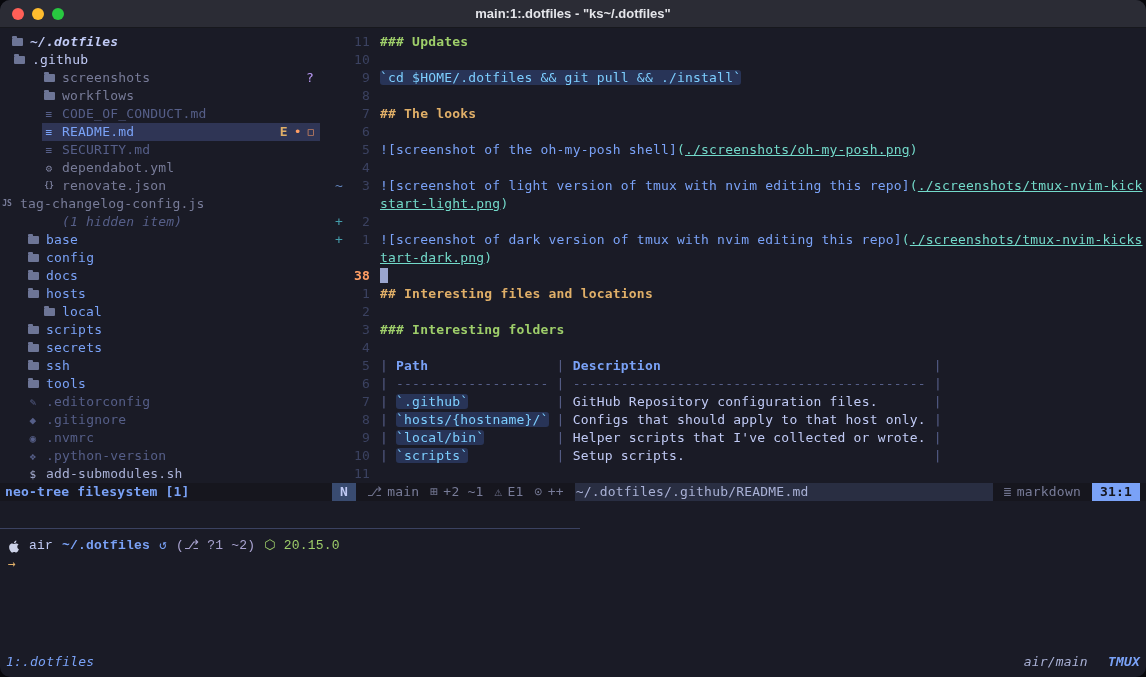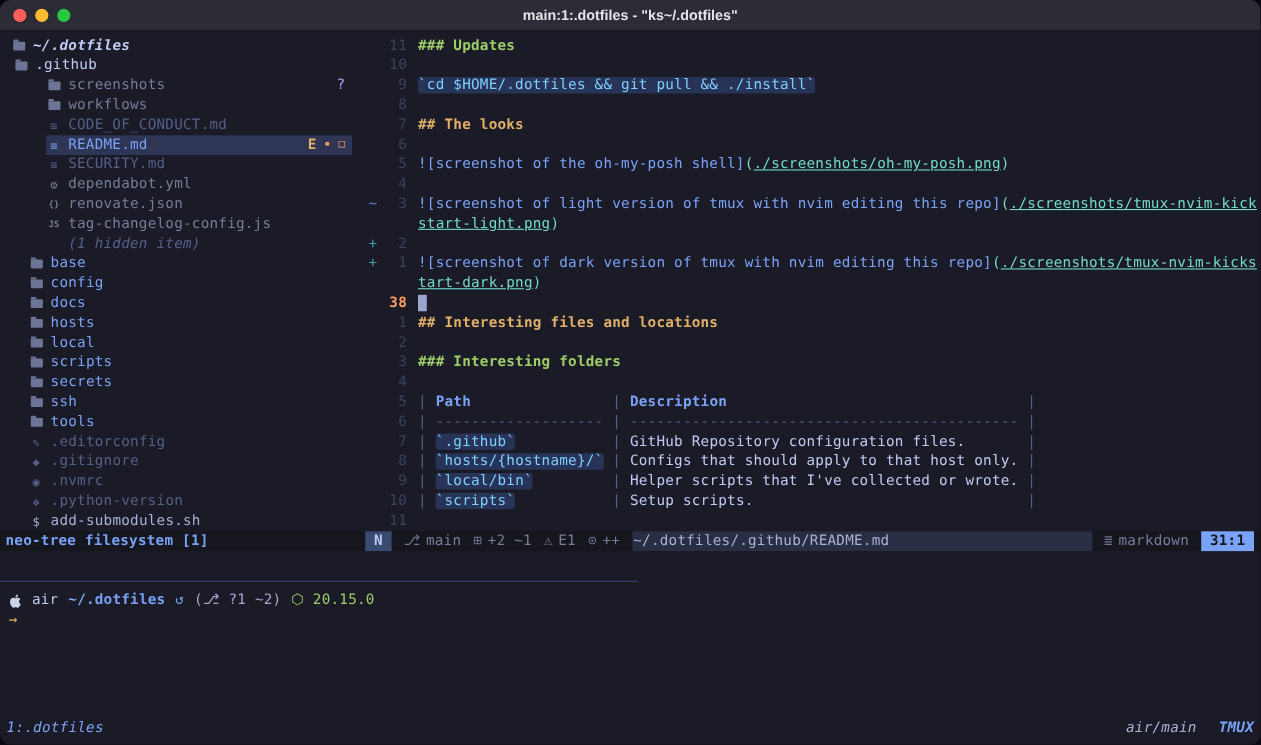--- a/index.html
+++ b/index.html
@@ -76,21 +76,21 @@
   .sl-ic{opacity:.9;}
   .file-chip{background:var(--chip-bg);color:var(--fg-dim);padding:0 1px;margin:0 auto;
     min-width:418px;white-space:pre;}
   .pos-chip{background:var(--blue);color:#15161e;padding:0 8px;font-weight:700;}
   .cmdline{height:18px;}
   
   .divider-row{height:18px;display:flex;align-items:center;}
   .pane-divider{width:580px;border-top:1px solid var(--divider);}
   .shell{flex:1;padding-left:8px;}
   .prompt-line{height:18px;display:flex;align-items:center;white-space:pre;}
-  .prompt-line>span{margin-right:9px;}
+  .prompt-line>span{margin-right:9px;font-family:Liberation Mono, monospace;}
   .apple{display:inline-flex;align-items:center;}
   .p-host{color:var(--fg);}
   .p-path{color:var(--blue);font-weight:700;}
   .p-refresh{color:var(--blue);}
   .p-git{color:var(--prompt-git);}
   .p-node{color:var(--green);}
   .arrow-line{height:18px;display:flex;align-items:center;}
   .p-arrow{color:var(--h2);}
   .tmux-bar{height:18px;margin-bottom:6px;display:flex;justify-content:space-between;
     align-items:flex-end;padding:0 6px;font-style:italic;}
@@ -120,27 +120,27 @@
         <div id="sidebar-items">
             <div class="srow" style="padding-left: 10px;"><div class="srow-inner s-root"><span class="sicon"><span class="folder-shape"></span></span><span class="slabel">~/.dotfiles</span></div></div>
             <div class="srow" style="padding-left: 12px;"><div class="srow-inner s-bright"><span class="sicon"><span class="folder-shape"></span></span><span class="slabel">.github</span></div></div>
             <div class="srow" style="padding-left: 42px;"><div class="srow-inner s-muted"><span class="sicon"><span class="folder-shape"></span></span><span class="slabel">screenshots</span><span class="markers"><span class="mk-q">?</span></span></div></div>
             <div class="srow" style="padding-left: 42px;"><div class="srow-inner s-muted"><span class="sicon"><span class="folder-shape"></span></span><span class="slabel">workflows</span></div></div>
             <div class="srow" style="padding-left: 42px;"><div class="srow-inner s-dim"><span class="sicon">≡</span><span class="slabel">CODE_OF_CONDUCT.md</span></div></div>
             <div class="srow sel" style="padding-left: 42px;"><div class="srow-inner s-selected"><span class="sicon">≡</span><span class="slabel">README.md</span><span class="markers"><span class="mk-e">E</span><span class="mk-dot">•</span><span class="mk-sq">□</span></span></div></div>
             <div class="srow" style="padding-left: 42px;"><div class="srow-inner s-dim"><span class="sicon">≡</span><span class="slabel">SECURITY.md</span></div></div>
             <div class="srow" style="padding-left: 42px;"><div class="srow-inner s-muted"><span class="sicon">⚙</span><span class="slabel">dependabot.yml</span></div></div>
             <div class="srow" style="padding-left: 42px;"><div class="srow-inner s-muted"><span class="sicon tiny">{}</span><span class="slabel">renovate.json</span></div></div>
-            <div class="srow" style="padding-left: 42px;"><div class="srow-inner s-muted"><span class="sicon tiny">JS</span><span class="slabel">tag-changelog-config.js</span></div></div>
+            <div class="srow" style=""><div class="srow-inner s-muted"><span class="sicon tiny">JS</span><span class="slabel">tag-changelog-config.js</span></div></div>
             <div class="srow" style="padding-left: 42px;"><div class="srow-inner s-hidden"><span class="sicon"></span><span class="slabel">(1 hidden item)</span></div></div>
             <div class="srow" style="padding-left: 26px;"><div class="srow-inner s-folder"><span class="sicon"><span class="folder-shape"></span></span><span class="slabel">base</span></div></div>
             <div class="srow" style="padding-left: 26px;"><div class="srow-inner s-folder"><span class="sicon"><span class="folder-shape"></span></span><span class="slabel">config</span></div></div>
             <div class="srow" style="padding-left: 26px;"><div class="srow-inner s-folder"><span class="sicon"><span class="folder-shape"></span></span><span class="slabel">docs</span></div></div>
             <div class="srow" style="padding-left: 26px;"><div class="srow-inner s-folder"><span class="sicon"><span class="folder-shape"></span></span><span class="slabel">hosts</span></div></div>
-            <div class="srow" style="padding-left: 26px;"><div class="srow-inner s-folder"><span class="sicon"><span class="folder-shape"></span></span><span class="slabel">local</span></div></div>
+            <div class="srow" style="padding-left: 42px;"><div class="srow-inner s-folder"><span class="sicon"><span class="folder-shape"></span></span><span class="slabel">local</span></div></div>
             <div class="srow" style="padding-left: 26px;"><div class="srow-inner s-folder"><span class="sicon"><span class="folder-shape"></span></span><span class="slabel">scripts</span></div></div>
             <div class="srow" style="padding-left: 26px;"><div class="srow-inner s-folder"><span class="sicon"><span class="folder-shape"></span></span><span class="slabel">secrets</span></div></div>
             <div class="srow" style="padding-left: 26px;"><div class="srow-inner s-folder"><span class="sicon"><span class="folder-shape"></span></span><span class="slabel">ssh</span></div></div>
             <div class="srow" style="padding-left: 26px;"><div class="srow-inner s-folder"><span class="sicon"><span class="folder-shape"></span></span><span class="slabel">tools</span></div></div>
             <div class="srow" style="padding-left: 26px;"><div class="srow-inner s-dim"><span class="sicon">✎</span><span class="slabel">.editorconfig</span></div></div>
             <div class="srow" style="padding-left: 26px;"><div class="srow-inner s-dim"><span class="sicon">◆</span><span class="slabel">.gitignore</span></div></div>
             <div class="srow" style="padding-left: 26px;"><div class="srow-inner s-dim"><span class="sicon">◉</span><span class="slabel">.nvmrc</span></div></div>
             <div class="srow" style="padding-left: 26px;"><div class="srow-inner s-dim"><span class="sicon">❖</span><span class="slabel">.python-version</span></div></div>
             <div class="srow" style="padding-left: 26px;"><div class="srow-inner s-normal"><span class="sicon">$</span><span class="slabel">add-submodules.sh</span></div></div>
           </div>

